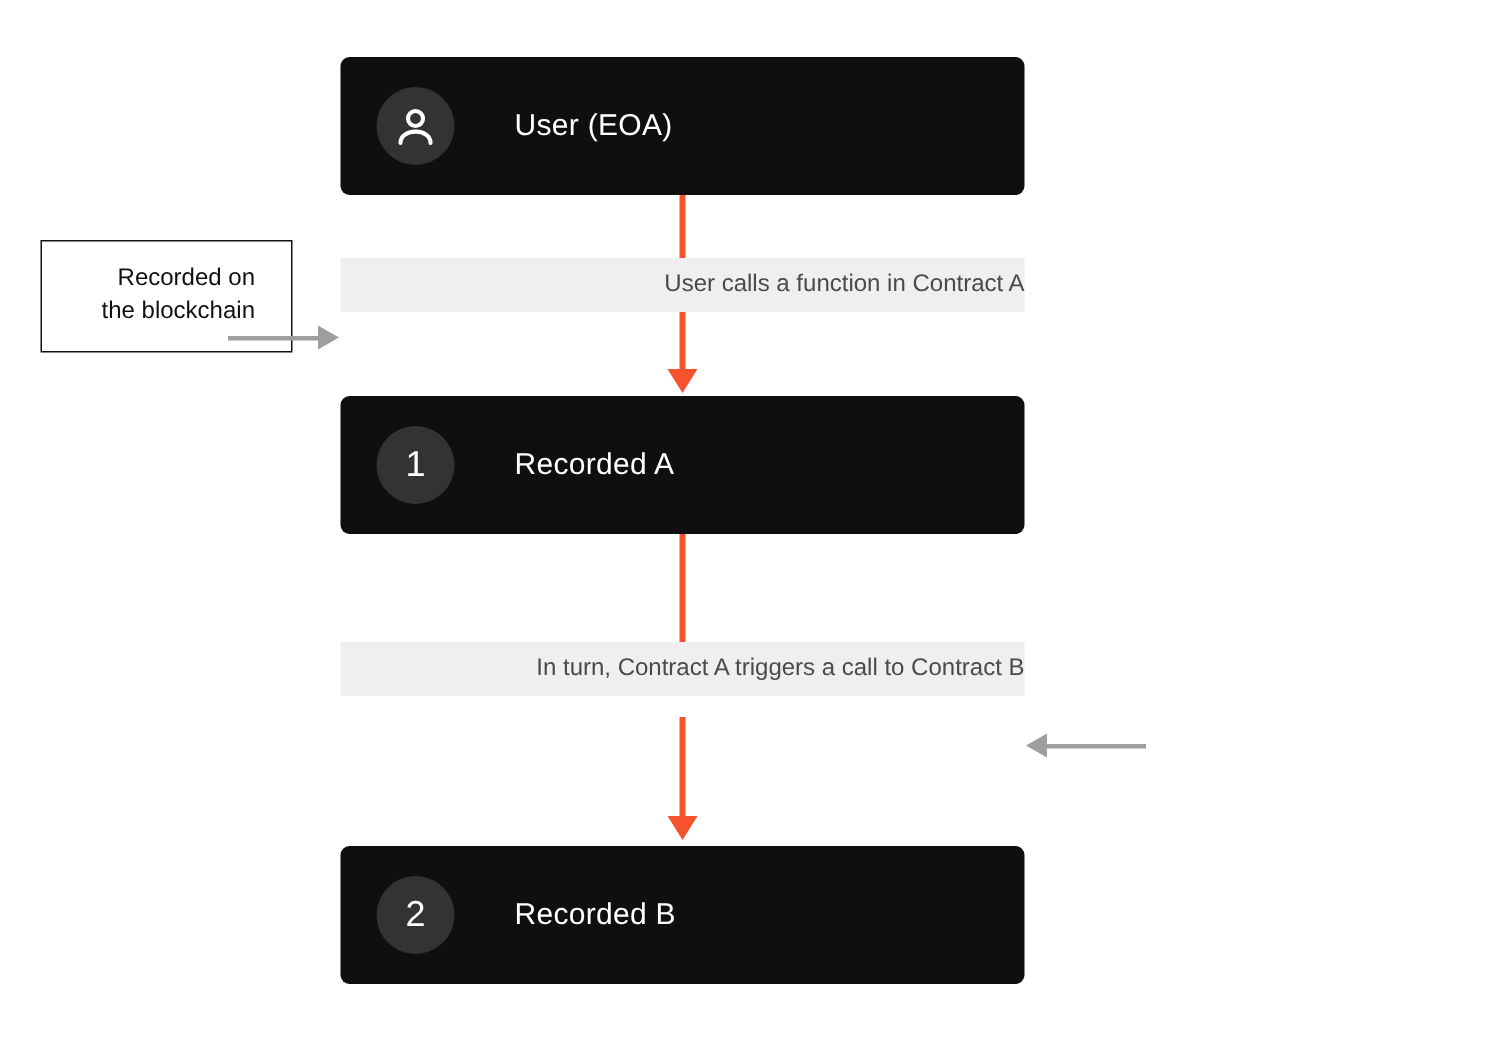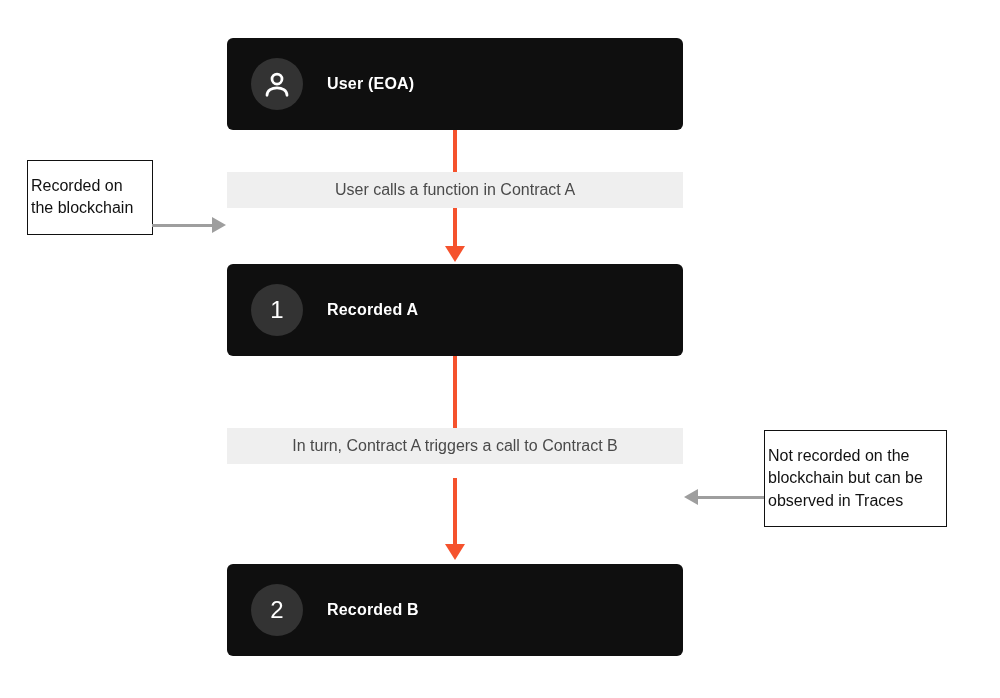--- a/index.html
+++ b/index.html
@@ -1,25 +1,25 @@
 <!DOCTYPE html>
 <html><head>
 <meta charset="utf-8">
 <style>
   html,body{margin:0;padding:0;width:1000px;height:698px;background:#fff;font-family:-apple-system,BlinkMacSystemFont,"Segoe UI",Helvetica,Arial,sans-serif;overflow:hidden;}
   .stage{position:relative;width:1000px;height:698px;}
   
   .node{position:absolute;left:227px;width:456px;height:92px;background:#0f0f0f;border-radius:6px;display:flex;align-items:center;color:#fff;}
   .node .circle{width:52px;height:52px;border-radius:50%;background:#333333;display:flex;align-items:center;justify-content:center;margin-left:24px;flex:0 0 52px;}
-  .node .label{font-size:16px;font-weight:700;margin-left:24px;letter-spacing:.2px;}
+  .node .label{font-size:20px;font-weight:400;margin-left:40px;letter-spacing:.2px;}
   .circle-num{color:#fff;font-size:24px;font-weight:400;}
   
-  .step{position:absolute;left:227px;width:456px;height:36px;background:#efefef;display:flex;align-items:center;justify-content:center;color:#4a4a4a;font-size:16px;}
+  .step{position:absolute;left:227px;width:456px;height:36px;background:#efefef;display:flex;align-items:center;justify-content:flex-end;color:#4a4a4a;font-size:16px;}
   
-  .note{position:absolute;border:1.5px solid #111;background:#fff;padding:14px 3px;font-size:16px;line-height:1.4;color:#111;}
+  .note{position:absolute;border:1.5px solid #111;background:#fff;padding:14px 24px;font-size:16px;line-height:1.4;color:#111;text-align:right;}
   
   .arrow{position:absolute;}
   .arrow .shaft{position:absolute;background:var(--c);}
   .arrow .head{position:absolute;width:0;height:0;}
 </style>
 </head>
 <body>
 <div class="stage">
 
 <div class="node" style="top:38px">
@@ -67,23 +67,20 @@
 
 <div class="step" style="top:428px">
   <span>In turn, Contract A triggers a call to Contract B</span>
 </div>
 
 <div class="arrow" style="--c:#f5522d;left:453px;top:478px;width:4px;height:82px">
   <div class="shaft" style="left:0;top:0;width:4px;height:68px"></div>
   <div class="head" style="left:-8px;top:66px;border-left:10px solid transparent;border-right:10px solid transparent;border-top:16px solid #f5522d"></div>
 </div>
 
-<div class="note" style="left:764px;top:430px;width:175px">
-  <span>Not recorded on the blockchain but can be observed in Traces</span>
-</div>
 
 <div class="arrow" style="--c:#9e9e9e;left:684px;top:496px;width:80px;height:4px">
   <div class="shaft" style="left:14px;top:0;width:66px;height:3px"></div>
   <div class="head" style="left:0;top:-7px;border-top:8.5px solid transparent;border-bottom:8.5px solid transparent;border-right:14px solid #9e9e9e"></div>
 </div>
 
 <div class="node" style="top:564px">
   <div class="circle">
         <span class="circle-num">2</span>
       </div>

